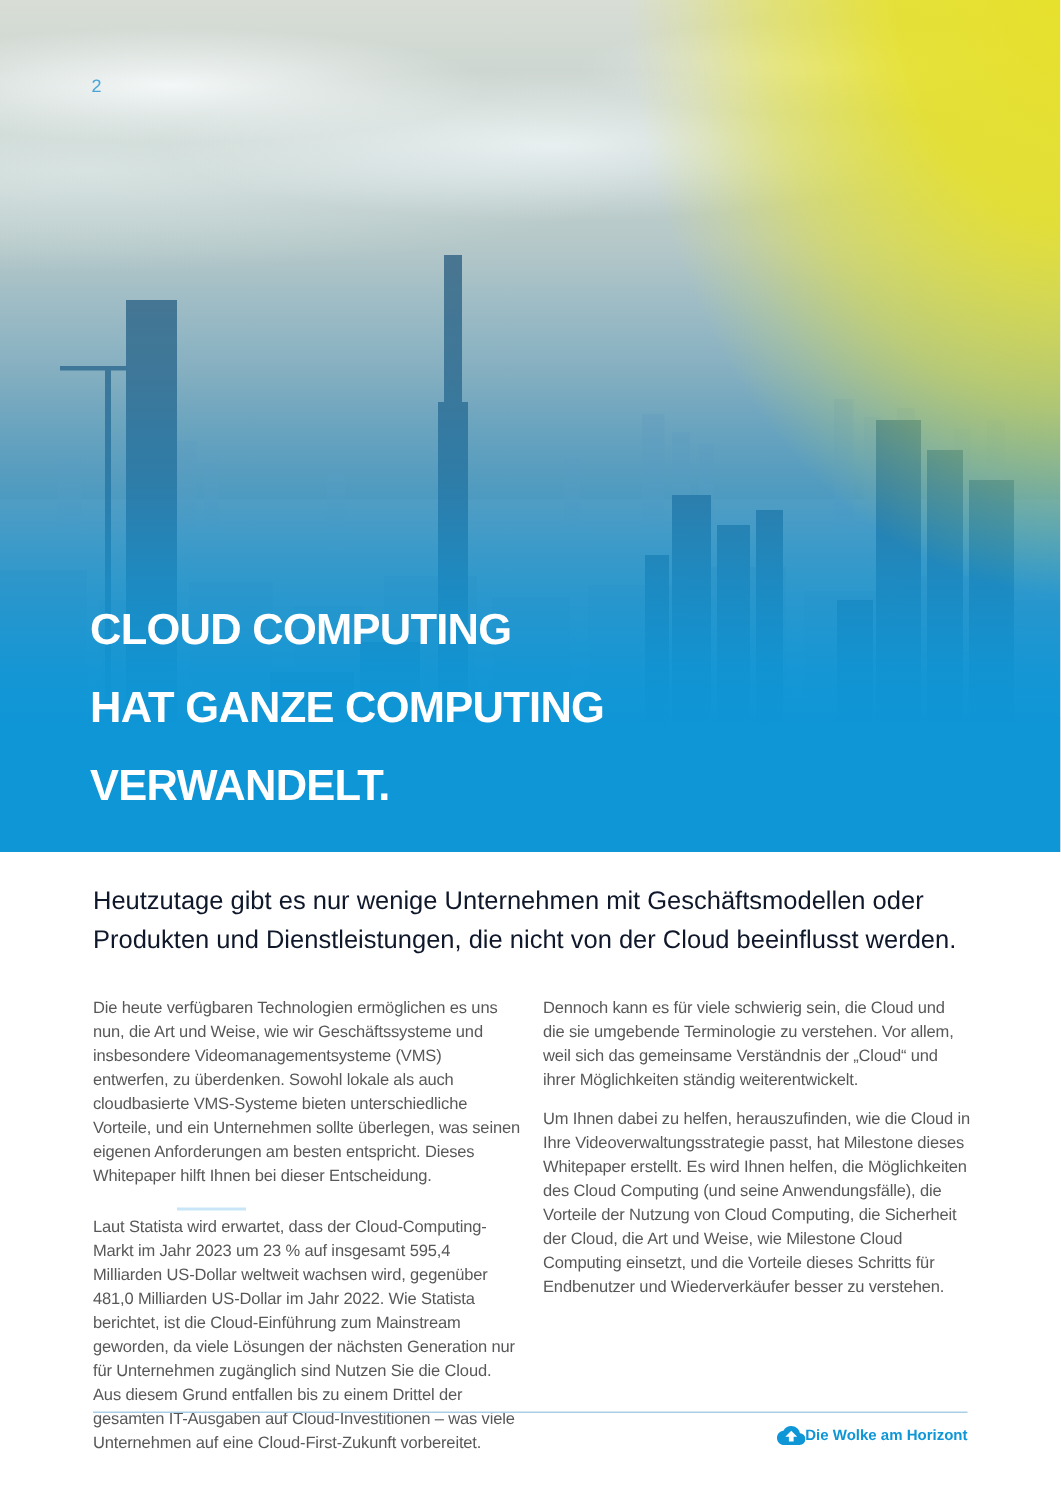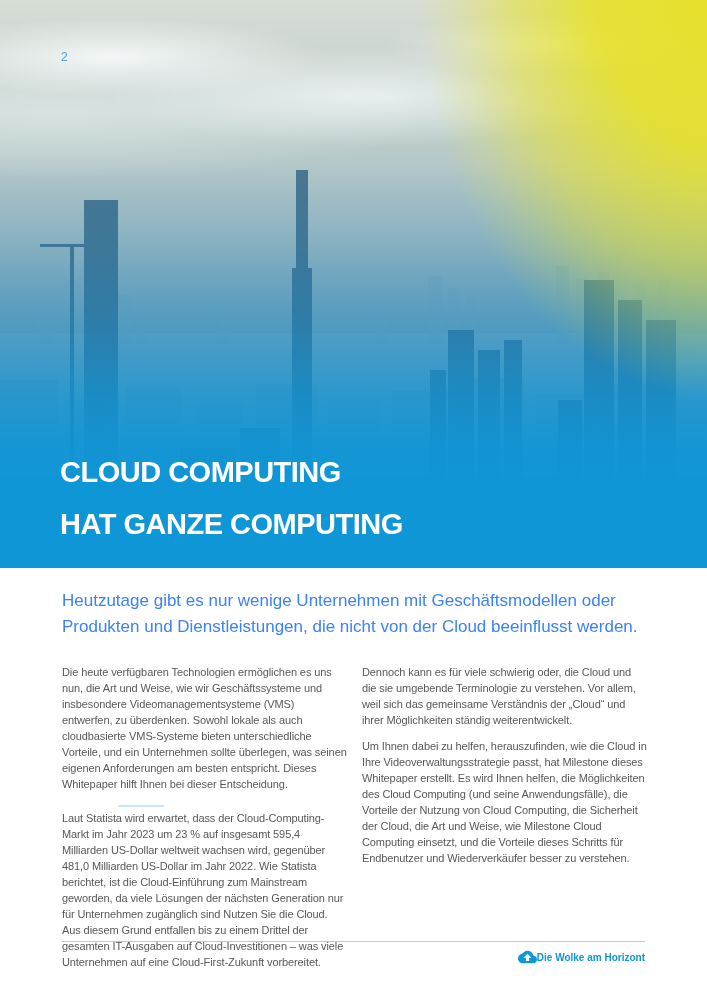--- a/index.html
+++ b/index.html
@@ -57,21 +57,21 @@
   }
   .hero-title {
     position: absolute; left: 60px; bottom: 18px; margin: 0;
     color: #ffffff; font-size: 29px; line-height: 52px;
     font-weight: 700; letter-spacing: -0.5px;
   }
   .hero-title span { display: block; }
 
   
   .intro { position: absolute; left: 62px; top: 588px; width: 586px; }
-  .intro p { margin: 0; font-size: 17px; line-height: 25.5px; color: #3b82f6; font-weight: 400; }
+  .intro p { margin: 0; font-size: 17px; line-height: 25.5px; color: #0f172a; font-weight: 400; }
 
   
   .columns { position: absolute; left: 62px; top: 664px; width: 585px; display: flex; gap: 15px; }
   .col { width: 285px; }
   .col p { margin: 0 0 10px; font-size: 11px; line-height: 16px; color: #58585a; letter-spacing: -0.1px; }
   .para-wrap { position: relative; margin-top: 18px; }
   .statista-underline {
     position: absolute; left: 56px; top: -5px;
     width: 46px; height: 2px; background: #c8e6f7;
   }
@@ -142,37 +142,38 @@
     </svg>
 
     <div class="blue-overlay"></div>
     <div class="yellow-corner"></div>
 
     <div class="page-number">2</div>
 
     <h1 class="hero-title">
       <span>CLOUD COMPUTING</span>
       <span>HAT GANZE COMPUTING</span>
+      <span>VERWANDELT.</span>
     </h1>
   </header>
 
   <section class="intro">
     <p>Heutzutage gibt es nur wenige Unternehmen mit Geschäftsmodellen oder Produkten und Dienstleistungen, die nicht von der Cloud beeinflusst werden.</p>
   </section>
 
   <section class="columns">
     <div class="col">
       <p>Die heute verfügbaren Technologien ermöglichen es uns nun, die Art und Weise, wie wir Geschäftssysteme und insbesondere Videomanagementsysteme (VMS) entwerfen, zu überdenken. Sowohl lokale als auch cloudbasierte VMS-Systeme bieten unterschiedliche Vorteile, und ein Unternehmen sollte überlegen, was seinen eigenen Anforderungen am besten entspricht. Dieses Whitepaper hilft Ihnen bei dieser Entscheidung.</p>
       <div class="para-wrap">
         <span class="statista-underline"></span>
         <p>Laut Statista wird erwartet, dass der Cloud-Computing-Markt im Jahr 2023 um 23 % auf insgesamt 595,4 Milliarden US-Dollar weltweit wachsen wird, gegenüber 481,0 Milliarden US-Dollar im Jahr 2022. Wie Statista berichtet, ist die Cloud-Einführung zum Mainstream geworden, da viele Lösungen der nächsten Generation nur für Unternehmen zugänglich sind Nutzen Sie die Cloud. Aus diesem Grund entfallen bis zu einem Drittel der gesamten IT-Ausgaben auf Cloud-Investitionen – was viele Unternehmen auf eine Cloud-First-Zukunft vorbereitet.</p>
       </div>
     </div>
     <div class="col">
-      <p>Dennoch kann es für viele schwierig oder, die Cloud und die sie umgebende Terminologie zu verstehen. Vor allem, weil sich das gemeinsame Verständnis der „Cloud“ und ihrer Möglichkeiten ständig weiterentwickelt.</p>
+      <p>Dennoch kann es für viele schwierig sein, die Cloud und die sie umgebende Terminologie zu verstehen. Vor allem, weil sich das gemeinsame Verständnis der „Cloud“ und ihrer Möglichkeiten ständig weiterentwickelt.</p>
       <p>Um Ihnen dabei zu helfen, herauszufinden, wie die Cloud in Ihre Videoverwaltungsstrategie passt, hat Milestone dieses Whitepaper erstellt. Es wird Ihnen helfen, die Möglichkeiten des Cloud Computing (und seine Anwendungsfälle), die Vorteile der Nutzung von Cloud Computing, die Sicherheit der Cloud, die Art und Weise, wie Milestone Cloud Computing einsetzt, und die Vorteile dieses Schritts für Endbenutzer und Wiederverkäufer besser zu verstehen.</p>
     </div>
   </section>
 
   <footer class="page-footer">
     <div class="footer-rule"></div>
     <div class="footer-row">
       <span class="footer-logo">
         <svg width="19" height="14" viewBox="0 4 24 16" aria-hidden="true">
           <path fill="#0f96d6" d="M19.35 10.04C18.67 6.59 15.64 4 12 4 9.11 4 6.6 5.64 5.35 8.04 2.34 8.36 0 10.91 0 14c0 3.31 2.69 6 6 6h13c2.76 0 5-2.24 5-5 0-2.64-2.05-4.78-4.65-4.96zM14 13v4h-4v-4H7l5-5 5 5h-3z"></path>

